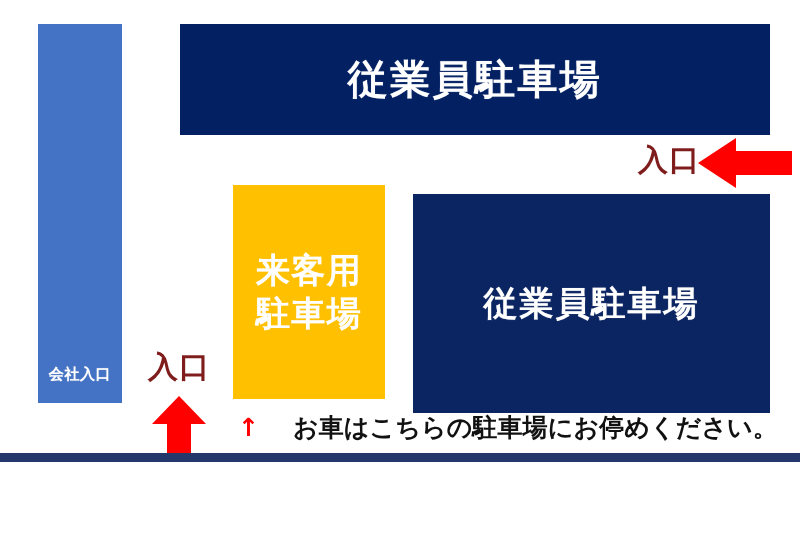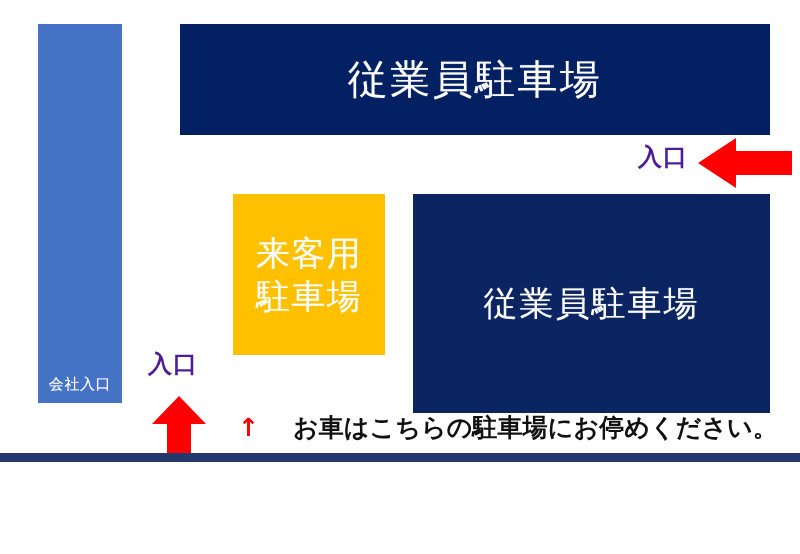--- a/index.html
+++ b/index.html
@@ -22,38 +22,38 @@
   
   .block {
     position: absolute;
     box-sizing: border-box;
     display: flex;
     align-items: center;
     justify-content: center;
   }
   .block-label {
     color: #ffffff;
-    font-weight: normal;
+    font-weight: bold;
     letter-spacing: 0.02em;
     line-height: 1.12;
     text-align: left;
     white-space: pre-line;
     text-shadow: 0 0 1px rgba(255,255,255,0.45);
   }
 
   
   #company-bar {
     left: 38px;
     top: 24px;
     width: 84px;
     height: 379px;
     background: #4472C4;
     align-items: flex-end;
     justify-content: center;
-    padding-bottom: 10px;
+    padding-bottom: 20px;
   }
   #company-bar .block-label {
     font-size: 15px;
     letter-spacing: 0.04em;
   }
 
   
   #employee-parking-top {
     left: 180px;
     top: 24px;
@@ -62,23 +62,23 @@
     background: #032063;
   }
   #employee-parking-top .block-label {
     font-size: 40px;
     letter-spacing: 0.06em;
   }
 
   
   #visitor-parking {
     left: 233px;
-    top: 194px;
+    top: 185px;
     width: 152px;
-    height: 161px;
+    height: 214px;
     background: #FFC000;
   }
   #visitor-parking .block-label {
     font-size: 34px;
     letter-spacing: 0.04em;
     line-height: 1.26;
   }
 
   
   #employee-parking-right {
@@ -106,23 +106,23 @@
   #entrance-arrow-bottom {
     left: 152px;
     top: 396px;
     width: 54px;
     height: 62px;
   }
 
   
   .entrance-label {
     position: absolute;
-    color: #4c1d95;
-    font-weight: bold;
-    font-size: 24px;
+    color: #7f1d1d;
+    font-weight: bold;
+    font-size: 30px;
     letter-spacing: 0.04em;
     line-height: 1;
     white-space: nowrap;
     text-align: center;
   }
   #entrance-label-right {
     left: 638px;
     top: 145px;
   }
   #entrance-label-bottom {

